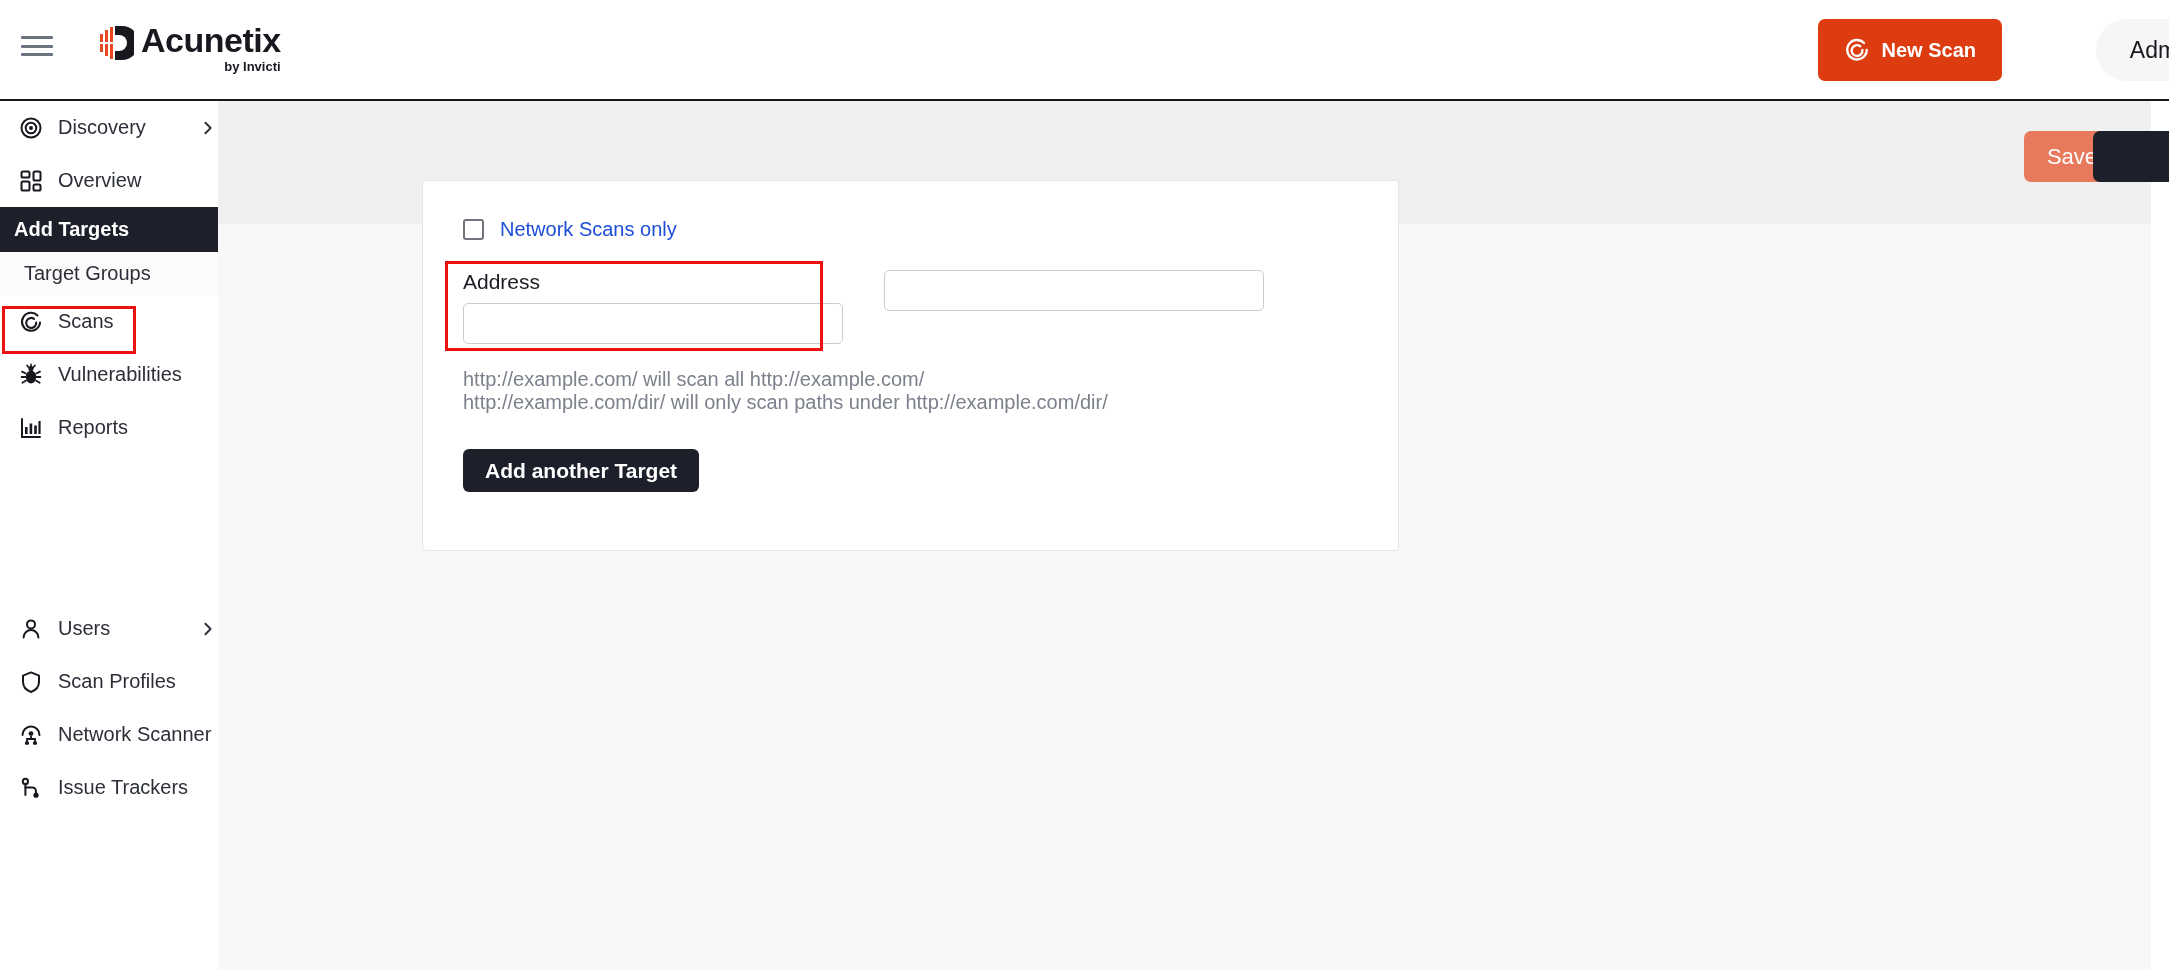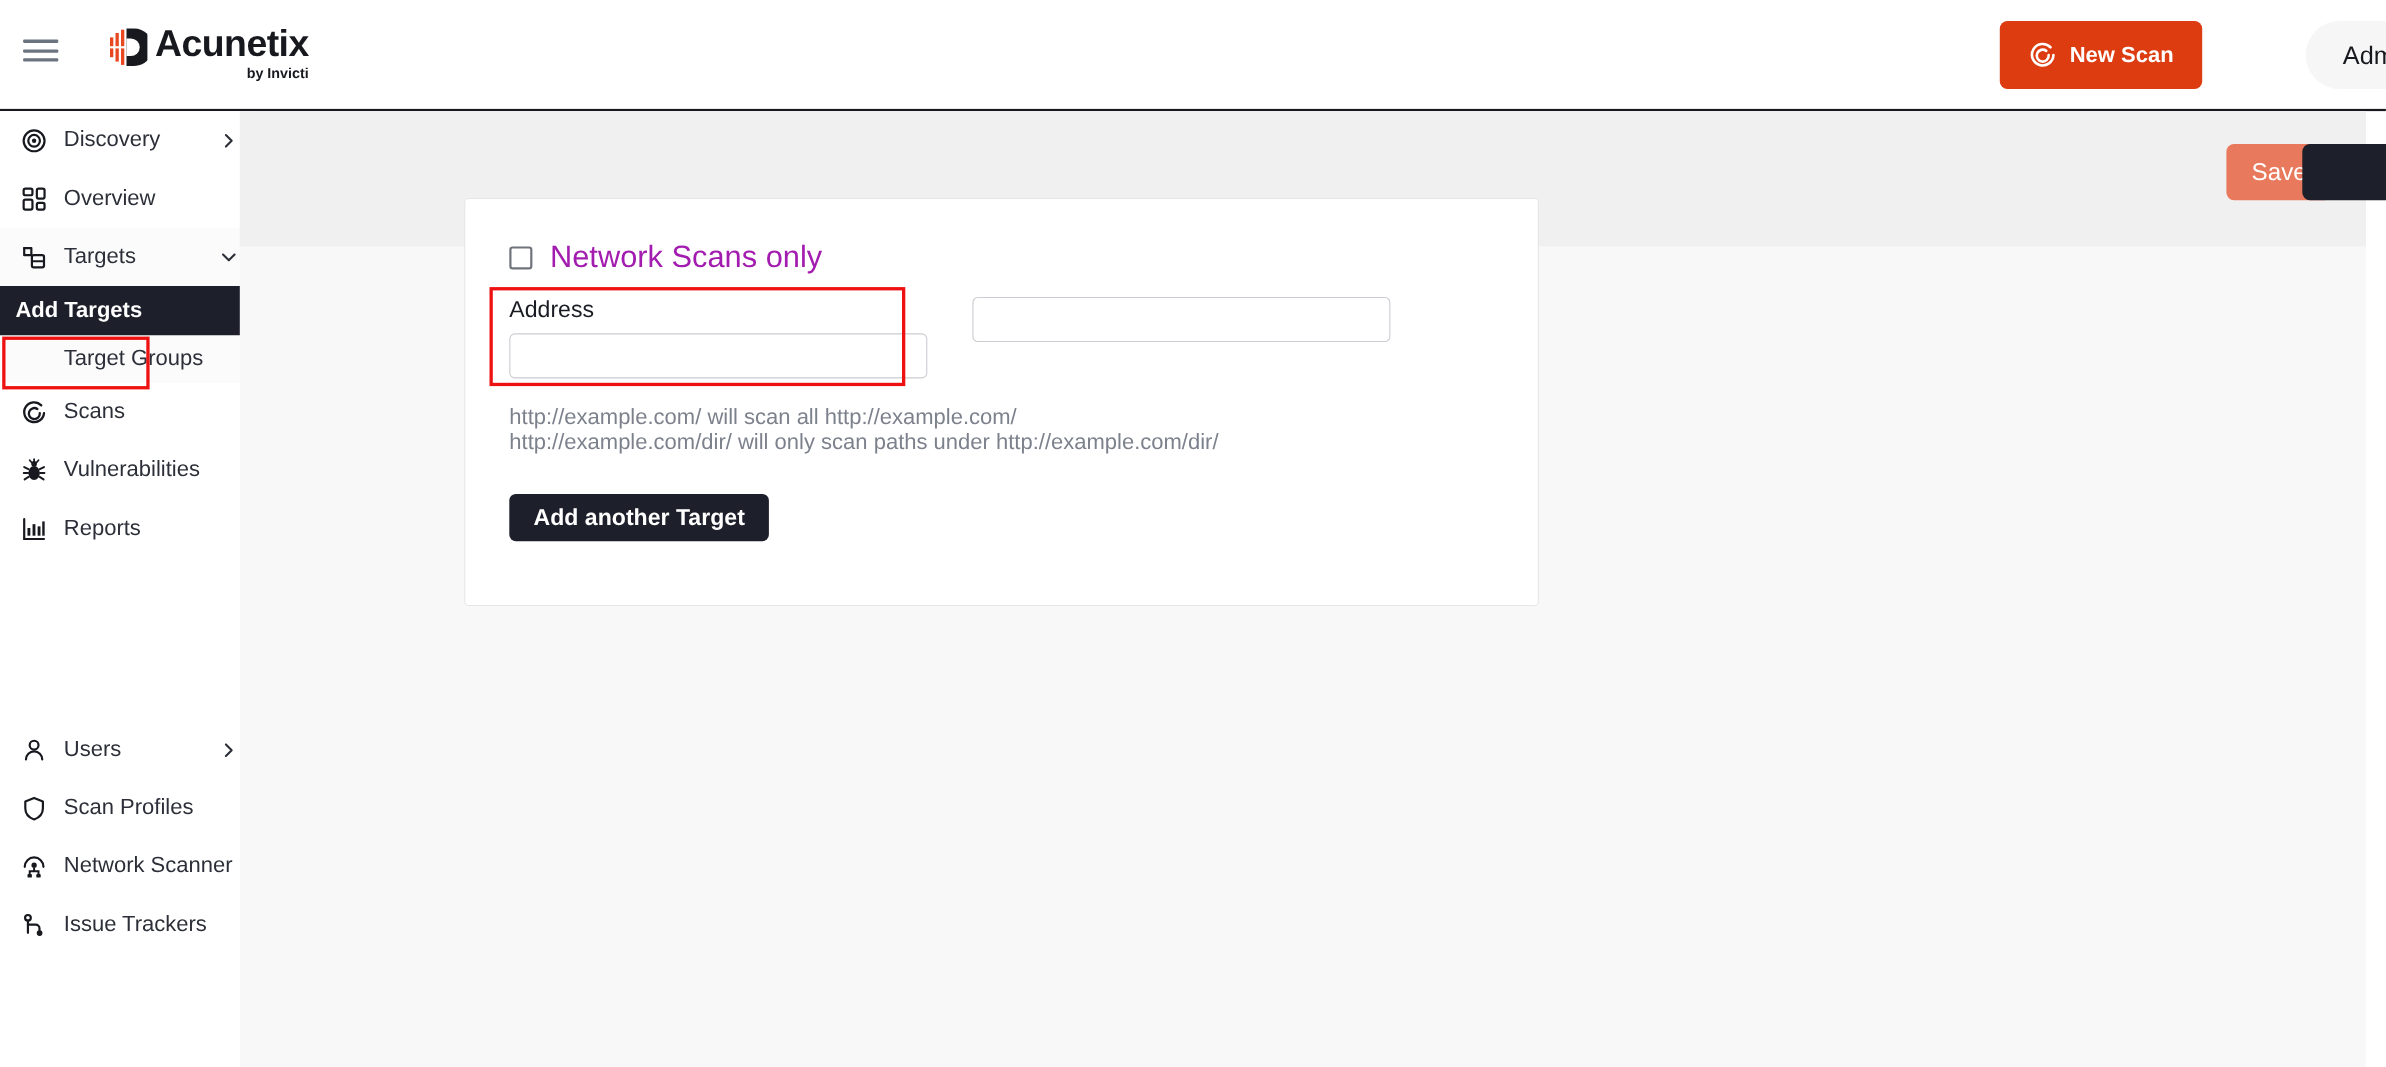--- a/index.html
+++ b/index.html
@@ -104,21 +104,21 @@
   .nav-item .chev {
     position: absolute; right: 20px; top: 50%;
     transform: translateY(-50%);
     width: 14px; height: 14px;
   }
   .nav-item.expanded { background: #fbfbfc; }
 
   .sub-item {
     height: 43px;
     display: flex; align-items: center;
-    padding-left: 58px;
+    padding-left: 24px;
     font-size: 20px;
     color: #2c2f38;
     cursor: pointer;
     background: #fbfbfc;
   }
   .sub-item.active {
     background: #1d1f2a;
     color: #ffffff;
     font-weight: bold;
     padding-left: 14px;
@@ -190,22 +190,22 @@
   }
   .chkbox {
     width: 21px; height: 21px;
     border: 2px solid #71747c;
     border-radius: 3px;
     background: #ffffff;
     flex: none;
   }
   .chk-label {
     margin-left: 16px;
-    font-size: 28px;
-    color: #a21caf;
+    font-size: 20px;
+    color: #1d4ed8;
     white-space: nowrap;
   }
 
   .fields-row {
     position: absolute;
     left: 40px; top: 89px;
     display: flex;
   }
   .field-col.address { width: 380px; }
   .field-col.desc { width: 380px; margin-left: 41px; }
@@ -323,34 +323,20 @@
       <svg viewBox="0 0 24 24" width="24" height="24">
         <rect x="2.5" y="2.5" width="8" height="6" rx="1.6" fill="none" stroke="#17191f" stroke-width="2"></rect>
         <rect x="14.5" y="2.5" width="7" height="9" rx="1.6" fill="none" stroke="#17191f" stroke-width="2"></rect>
         <rect x="2.5" y="12.5" width="8" height="9" rx="1.6" fill="none" stroke="#17191f" stroke-width="2"></rect>
         <rect x="14.5" y="15.5" width="7" height="6" rx="1.6" fill="none" stroke="#17191f" stroke-width="2"></rect>
       </svg>
     </span>
     <span class="lbl">Overview</span>
   </div>
 
-  <div class="nav-item expanded">
-    <span class="ic">
-      <svg viewBox="0 0 24 24" width="24" height="24">
-        <path d="M3 3.5h6.5v6.5" fill="none" stroke="#17191f" stroke-width="2" stroke-linecap="round" stroke-linejoin="round"></path>
-        <path d="M3 3.5v6.5h6.5" fill="none" stroke="#17191f" stroke-width="2" stroke-linecap="round" stroke-linejoin="round"></path>
-        <rect x="10" y="10" width="11" height="11" rx="1.6" fill="none" stroke="#17191f" stroke-width="2"></rect>
-        <path d="M10 15.5h11" fill="none" stroke="#17191f" stroke-width="2"></path>
-      </svg>
-    </span>
-    <span class="lbl">Targets</span>
-    <svg class="chev" viewBox="0 0 16 16">
-      <path d="M2 5 L8 11 L14 5" fill="none" stroke="#2c2f38" stroke-width="2.2" stroke-linecap="round" stroke-linejoin="round"></path>
-    </svg>
-  </div>
 
   <div class="sub-item active">
     <span>Add Targets</span>
   </div>
   <div class="sub-item">
     <span>Target Groups</span>
   </div>
 
   <div class="nav-item">
     <span class="ic">

